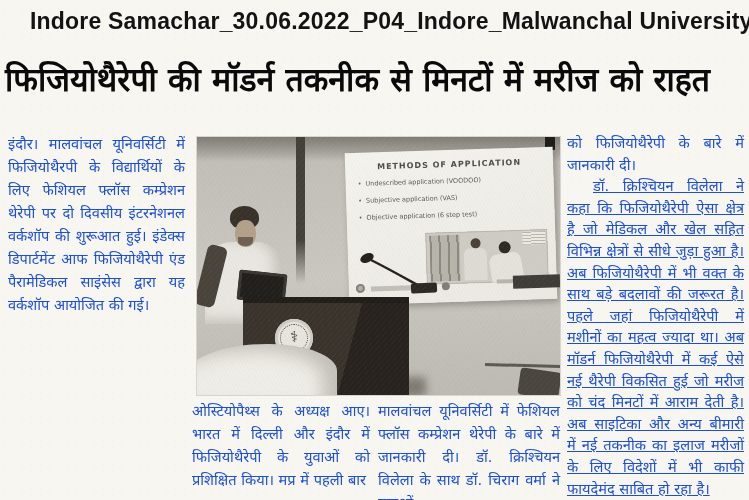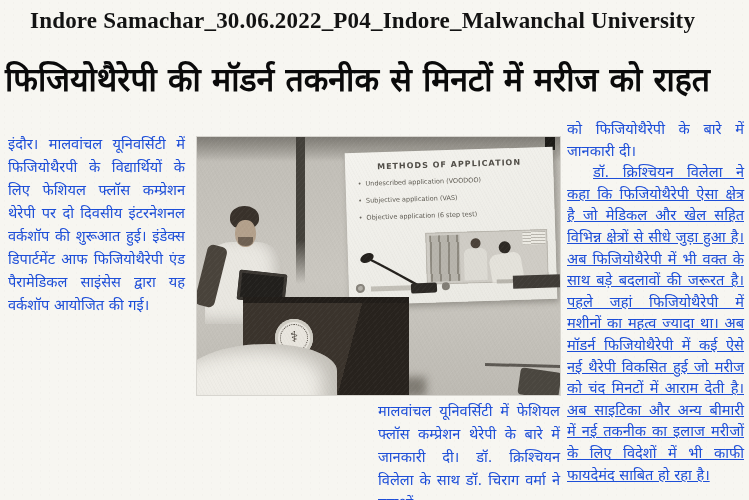--- a/index.html
+++ b/index.html
@@ -7,37 +7,37 @@
     width:749px;height:500px;position:relative;overflow:hidden;
     background:#f7f6f1;
     background-image:radial-gradient(#eae8e0 0.6px, transparent 0.8px);
     background-size:9px 6px;
     font-family:"DejaVu Sans",sans-serif;color:#161616;
   }
   .page{position:absolute;inset:0;}
 
   .source-line{
     position:absolute;left:30px;top:8px;width:700px;
-    font-family:Liberation Serif, serif;font-weight:700;font-size:23px;
+    font-family:Liberation Sans, sans-serif;font-weight:700;font-size:23px;
     color:#131313;letter-spacing:0.2px;white-space:nowrap;
   }
   .headline{
     position:absolute;left:5px;top:56px;width:744px;
     font-family:"DejaVu Sans",sans-serif;font-weight:700;font-size:33px;
     color:#0a0a0a;white-space:nowrap;transform:scaleX(0.97);transform-origin:left top;
   }
 
   .col{position:absolute;font-size:14.6px;line-height:23px;text-align:justify;color:#1d4ed8;}
   .col p{margin:0;}
   .col p.indent{text-indent:26px;text-decoration:underline;}
   .col1{left:8px;top:132px;width:177px;}
   .col1 p + p{margin-top:12px;}
   .col2{left:192px;top:399px;width:178px;}
   .col3{left:378px;top:399px;width:182px;}
-  .col4{left:567px;top:118px;width:177px;line-height:21.6px;}
+  .col4{left:567px;top:132px;width:177px;line-height:21.6px;}
 
   
   .photo{
     position:absolute;left:197px;top:137px;width:363px;height:258px;overflow:hidden;
     background:linear-gradient(180deg,#a9a69f 0px,#c2bfb8 26px,#cac7c0 55%,#bdbab3 100%);
     box-shadow:0 0 0 1px rgba(120,116,108,.25);
   }
   .photo::after{
     content:"";position:absolute;inset:0;pointer-events:none;opacity:.5;
     background-image:
@@ -106,20 +106,23 @@
 <div class="page">
 
   <div class="source-line">Indore Samachar_30.06.2022_P04_Indore_Malwanchal University</div>
 
   <div class="headline">फिजियोथैरेपी की मॉडर्न तकनीक से मिनटों में मरीज को राहत</div>
 
   <div class="col col1">
     <p>इंदौर। मालवांचल यूनिवर्सिटी में फिजियोथैरपी के विद्यार्थियों के लिए फेशियल फ्लॉस कम्प्रेशन थेरेपी पर दो दिवसीय इंटरनेशनल वर्कशॉप की शुरूआत हुई। इंडेक्स डिपार्टमेंट आफ फिजियोथैरेपी एंड पैरामेडिकल साइंसेस द्वारा यह वर्कशॉप आयोजित की गई।</p>
   </div>
 
+  <div class="col col2">
+    <p>ओस्टियोपैथ्स के अध्यक्ष आए। भारत में दिल्ली और इंदौर में फिजियोथैरेपी के युवाओं को प्रशिक्षित किया। मप्र में पहली बार</p>
+  </div>
 
   <div class="col col3">
     <p>मालवांचल यूनिवर्सिटी में फेशियल फ्लॉस कम्प्रेशन थेरेपी के बारे में जानकारी दी। डॉ. क्रिश्चियन विलेला के साथ डॉ. चिराग वर्मा ने युवाओं</p>
   </div>
 
   <div class="col col4">
     <p>को फिजियोथैरेपी के बारे में जानकारी दी।</p>
     <p class="indent">डॉ. क्रिश्चियन विलेला ने कहा कि फिजियोथैरेपी ऐसा क्षेत्र है जो मेडिकल और खेल सहित विभिन्न क्षेत्रों से सीधे जुड़ा हुआ है। अब फिजियोथैरेपी में भी वक्त के साथ बड़े बदलावों की जरूरत है। पहले जहां फिजियोथैरेपी में मशीनों का महत्व ज्यादा था। अब मॉडर्न फिजियोथैरेपी में कई ऐसे नई थैरेपी विकसित हुई जो मरीज को चंद मिनटों में आराम देती है। अब साइटिका और अन्य बीमारी में नई तकनीक का इलाज मरीजों के लिए विदेशों में भी काफी फायदेमंद साबित हो रहा है।</p>
   </div>
 

